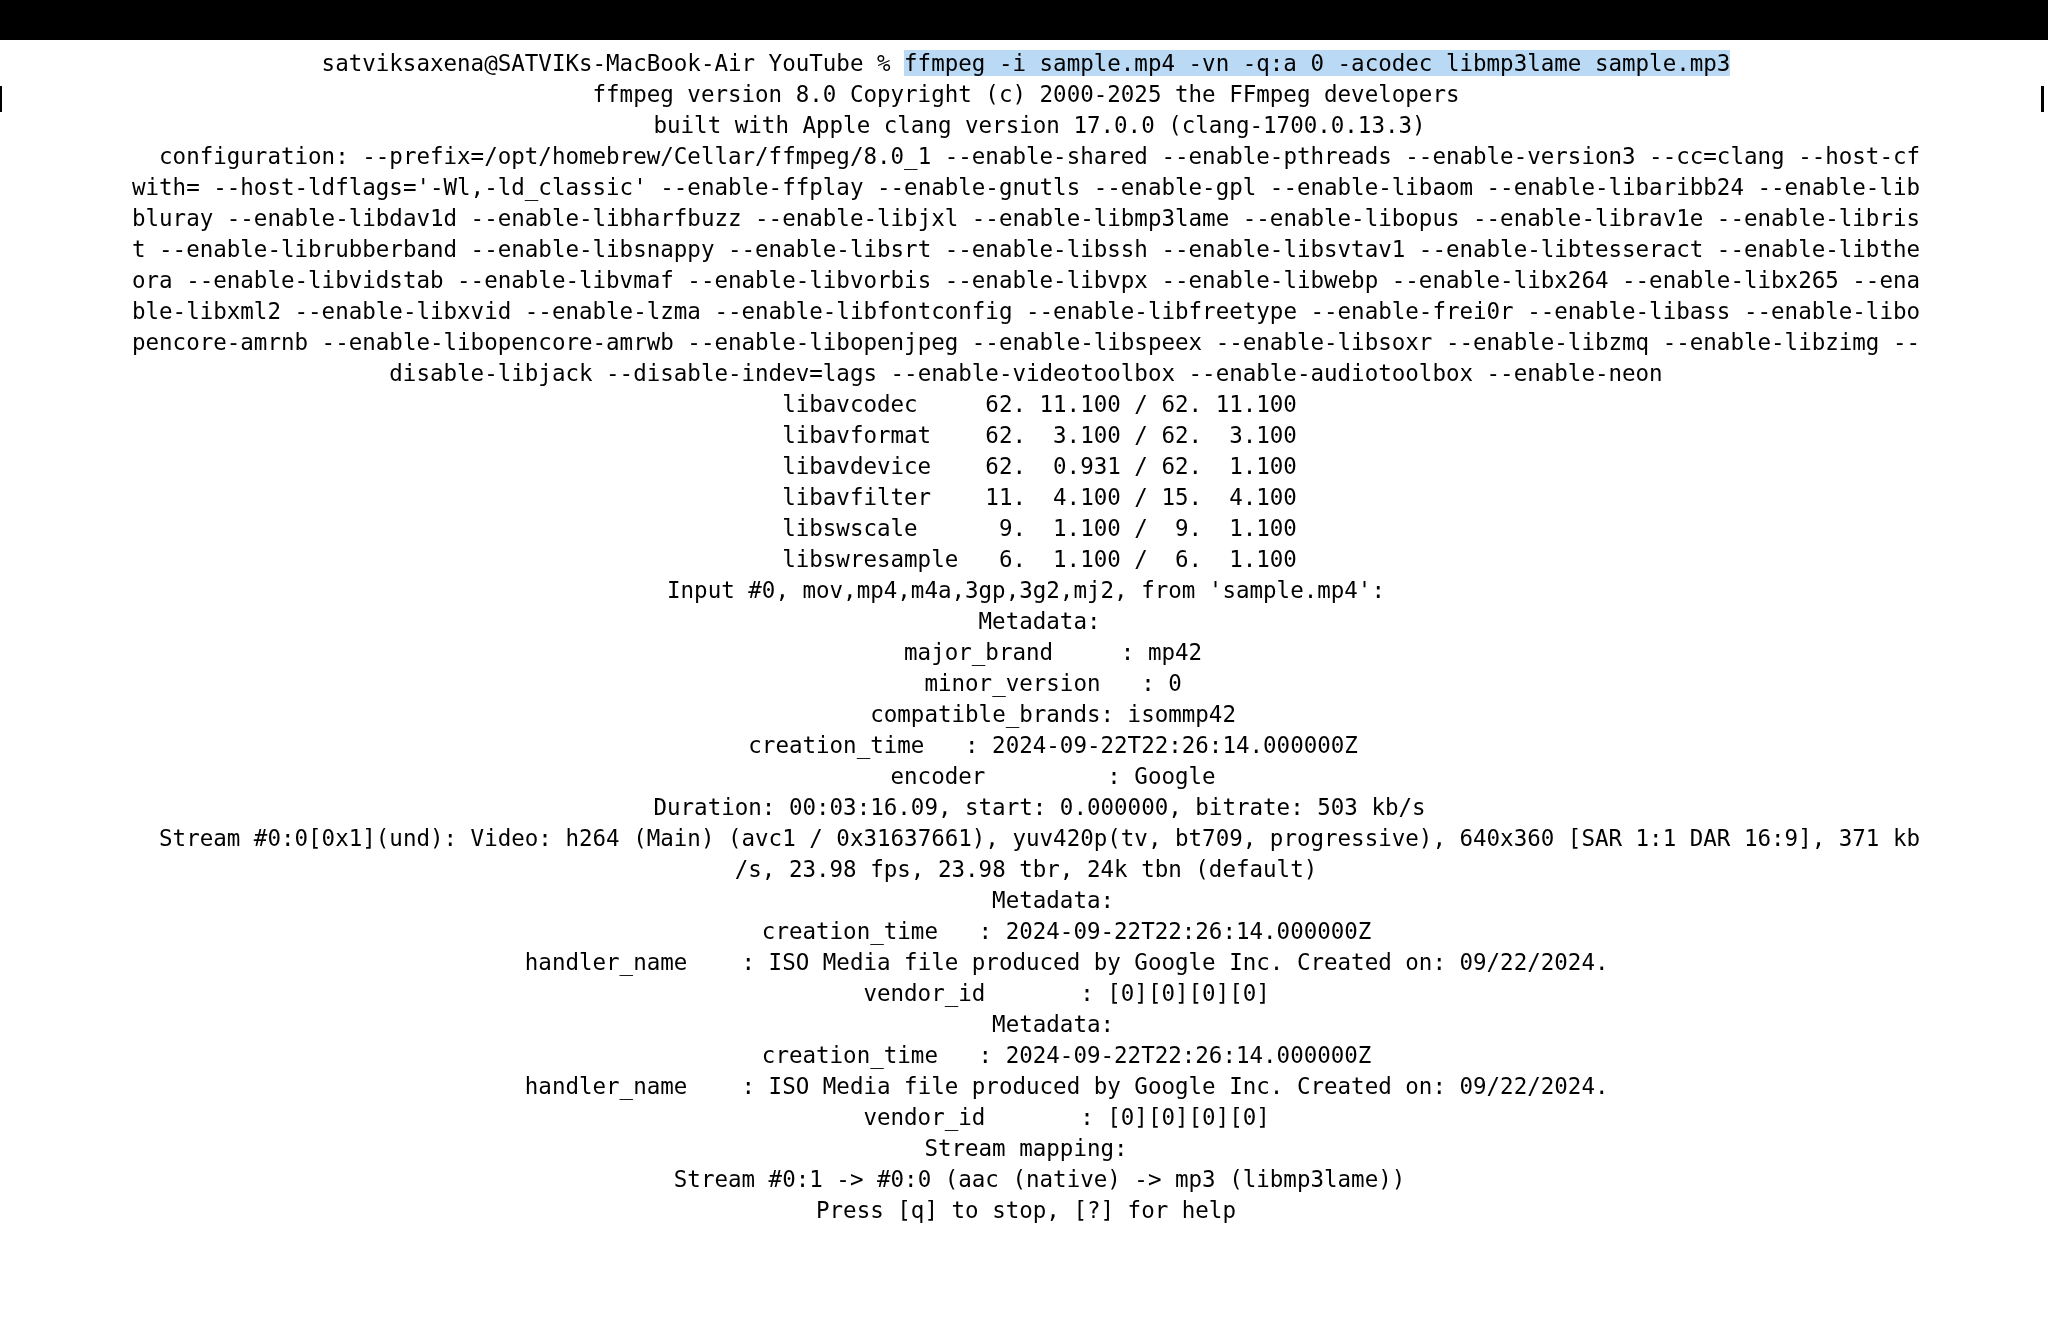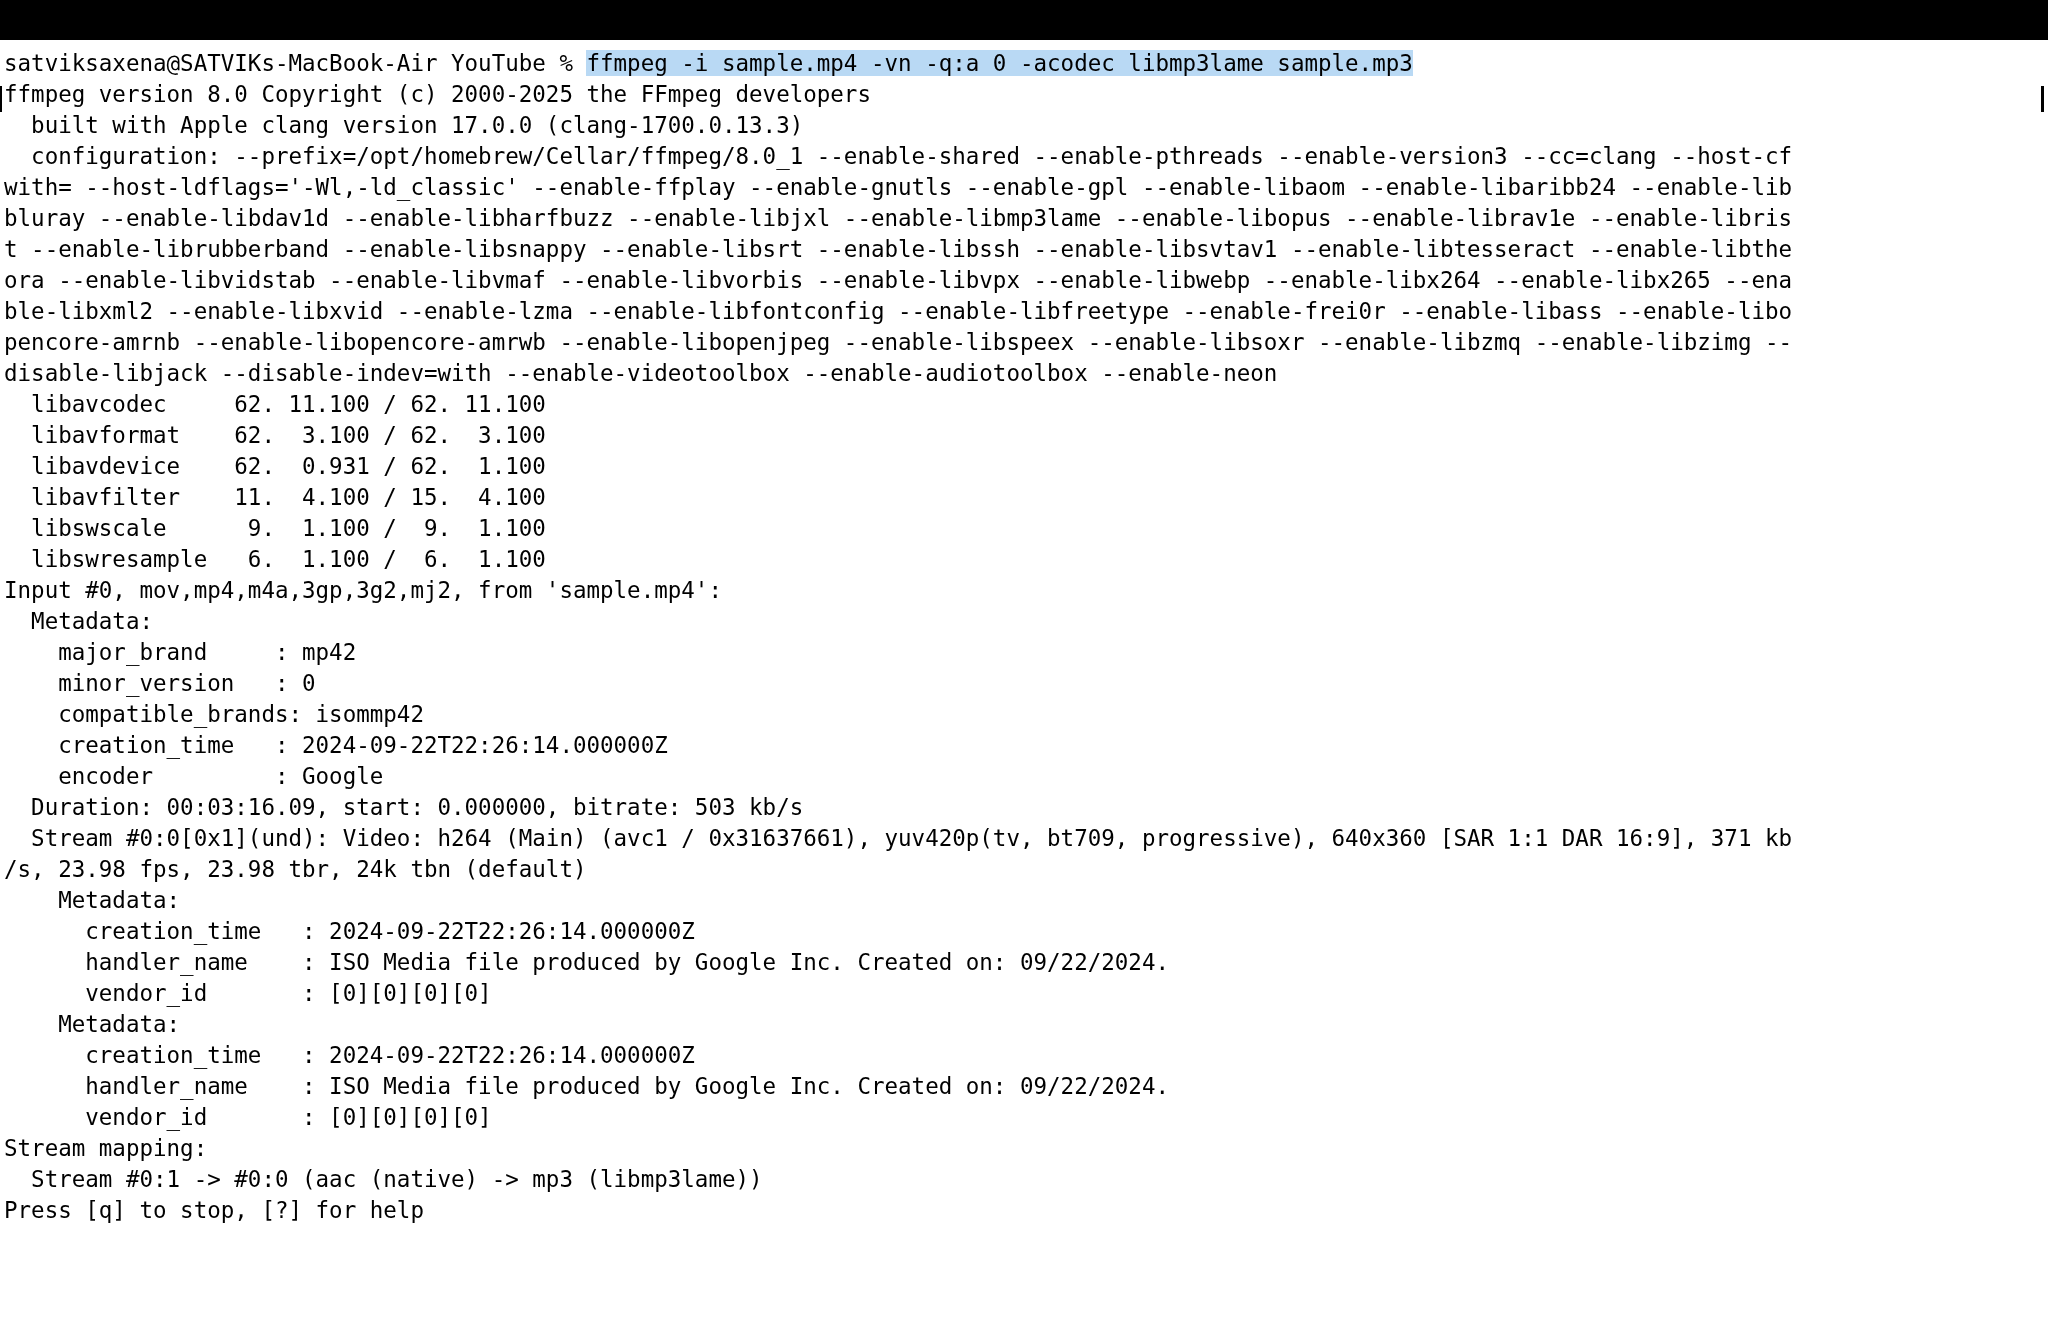--- a/index.html
+++ b/index.html
@@ -22,20 +22,21 @@
   }
   #titlebar {
     height: 40px;
     background: #000000;
     width: 100%;
   }
   #terminal-body {
     padding: 8px 0 0 4px;
     box-sizing: border-box;
     position: relative;
+    text-align: center;
   }
   .line {
     color: #000000;
     font-size: 22.5px;
     line-height: 31px;
     white-space: pre;
     font-family: "DejaVu Sans Mono", "Liberation Mono", monospace;
     letter-spacing: 0px;
   }
   .prompt-line {
@@ -79,21 +80,21 @@
     <div id="output">
         <div class="line">ffmpeg version 8.0 Copyright (c) 2000-2025 the FFmpeg developers</div>
         <div class="line">  built with Apple clang version 17.0.0 (clang-1700.0.13.3)</div>
         <div class="line">  configuration: --prefix=/opt/homebrew/Cellar/ffmpeg/8.0_1 --enable-shared --enable-pthreads --enable-version3 --cc=clang --host-cf</div>
         <div class="line">with= --host-ldflags='-Wl,-ld_classic' --enable-ffplay --enable-gnutls --enable-gpl --enable-libaom --enable-libaribb24 --enable-lib</div>
         <div class="line">bluray --enable-libdav1d --enable-libharfbuzz --enable-libjxl --enable-libmp3lame --enable-libopus --enable-librav1e --enable-libris</div>
         <div class="line">t --enable-librubberband --enable-libsnappy --enable-libsrt --enable-libssh --enable-libsvtav1 --enable-libtesseract --enable-libthe</div>
         <div class="line">ora --enable-libvidstab --enable-libvmaf --enable-libvorbis --enable-libvpx --enable-libwebp --enable-libx264 --enable-libx265 --ena</div>
         <div class="line">ble-libxml2 --enable-libxvid --enable-lzma --enable-libfontconfig --enable-libfreetype --enable-frei0r --enable-libass --enable-libo</div>
         <div class="line">pencore-amrnb --enable-libopencore-amrwb --enable-libopenjpeg --enable-libspeex --enable-libsoxr --enable-libzmq --enable-libzimg --</div>
-        <div class="line">disable-libjack --disable-indev=with --enable-videotoolbox --enable-audiotoolbox --enable-neon</div>
+        <div class="line">disable-libjack --disable-indev=lags --enable-videotoolbox --enable-audiotoolbox --enable-neon</div>
         <div class="line">  libavcodec     62. 11.100 / 62. 11.100</div>
         <div class="line">  libavformat    62.  3.100 / 62.  3.100</div>
         <div class="line">  libavdevice    62.  0.931 / 62.  1.100</div>
         <div class="line">  libavfilter    11.  4.100 / 15.  4.100</div>
         <div class="line">  libswscale      9.  1.100 /  9.  1.100</div>
         <div class="line">  libswresample   6.  1.100 /  6.  1.100</div>
         <div class="line">Input #0, mov,mp4,m4a,3gp,3g2,mj2, from 'sample.mp4':</div>
         <div class="line">  Metadata:</div>
         <div class="line">    major_brand     : mp42</div>
         <div class="line">    minor_version   : 0</div>

